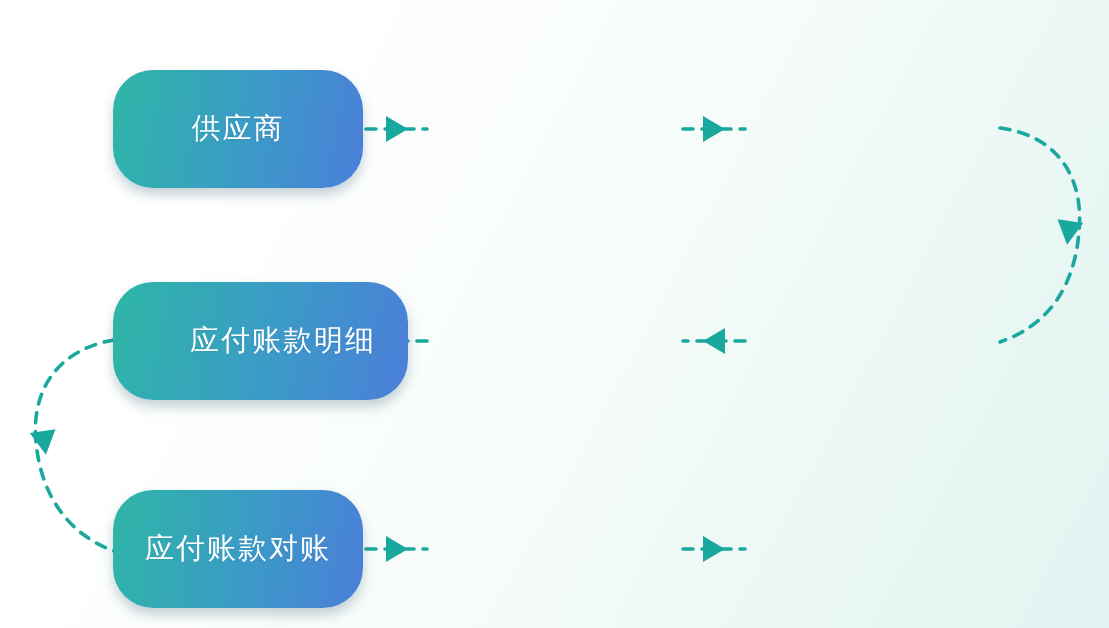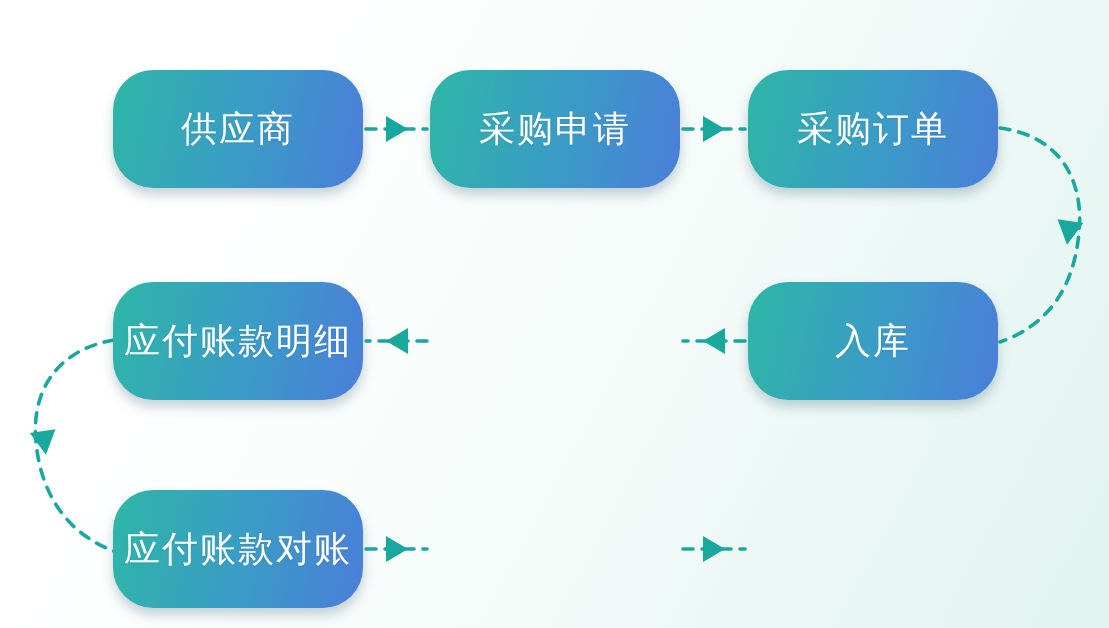--- a/index.html
+++ b/index.html
@@ -46,28 +46,28 @@
     height:118px;
     border-radius:40px;
     background:linear-gradient(102deg,var(--node-grad-start) 0%,var(--node-grad-mid) 52%,var(--node-grad-end) 100%);
     box-shadow:0 7px 12px rgba(70,105,125,0.30);
     display:flex;
     align-items:center;
     justify-content:center;
   }
   .node .label{
     color:var(--node-text);
-    font-size:36px;
+    font-size:29px;
     letter-spacing:2px;
     font-weight:400;
     white-space:nowrap;
     text-shadow:0 1px 2px rgba(0,0,0,0.08);
   }
   
-  .r1{top:70px;}  .r2{top:282px;}  .r3{top:490px;}
+  .r1{top:70px;}  .r2{top:282px;padding-left:45px;}  .r3{top:490px;}
   .c1{left:113px;} .c2{left:430px;} .c3{left:748px;}
 </style>
 </head>
 <body>
 
 <div class="canvas">
 
   <svg class="connector-layer" viewBox="0 0 1109 628" xmlns="http://www.w3.org/2000/svg">
 
     <path class="dash" d="M 366 129 L 427 129"></path>
@@ -91,31 +91,22 @@
     <path class="dash" d="M 366 549 L 427 549"></path>
     <polygon class="head" points="386,536 386,562 408,549"></polygon>
 
     <path class="dash" d="M 683 549 L 745 549"></path>
     <polygon class="head" points="703,536 703,562 725,549"></polygon>
   </svg>
 
   <div class="node r1 c1">
     <span class="label">供应商</span>
   </div>
-  <div class="node r1 c2">
-    <span class="label">采购申请</span>
-  </div>
-  <div class="node r1 c3">
-    <span class="label">采购订单</span>
-  </div>
 
   <div class="node r2 c1">
     <span class="label">应付账款明细</span>
-  </div>
-  <div class="node r2 c3">
-    <span class="label">入库</span>
   </div>
 
   <div class="node r3 c1">
     <span class="label">应付账款对账</span>
   </div>
 
 </div>
 
 </body></html>

